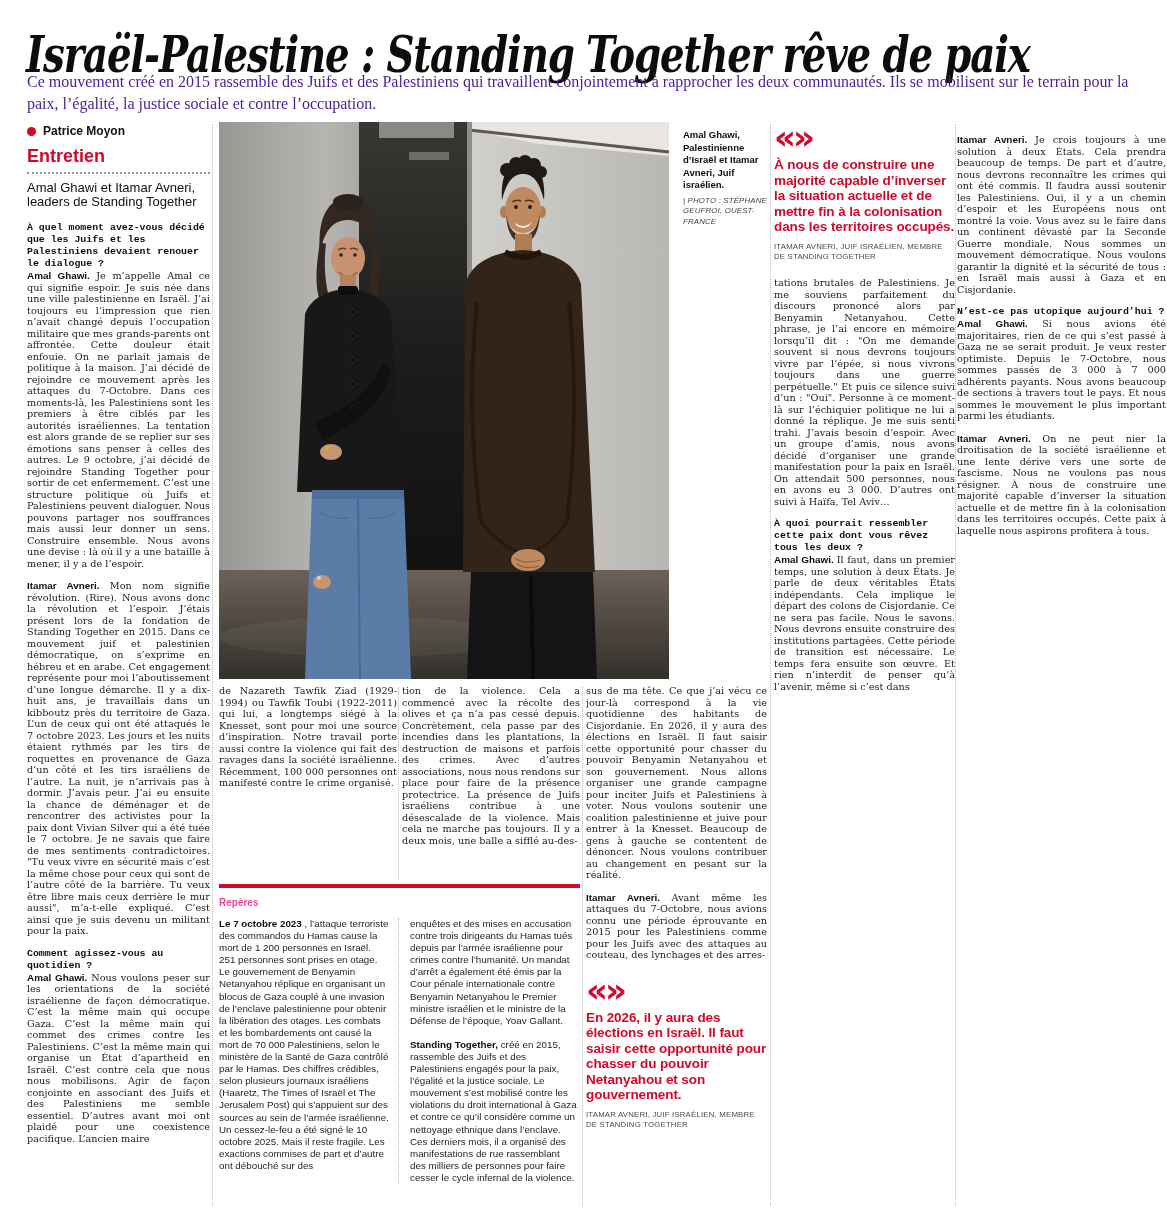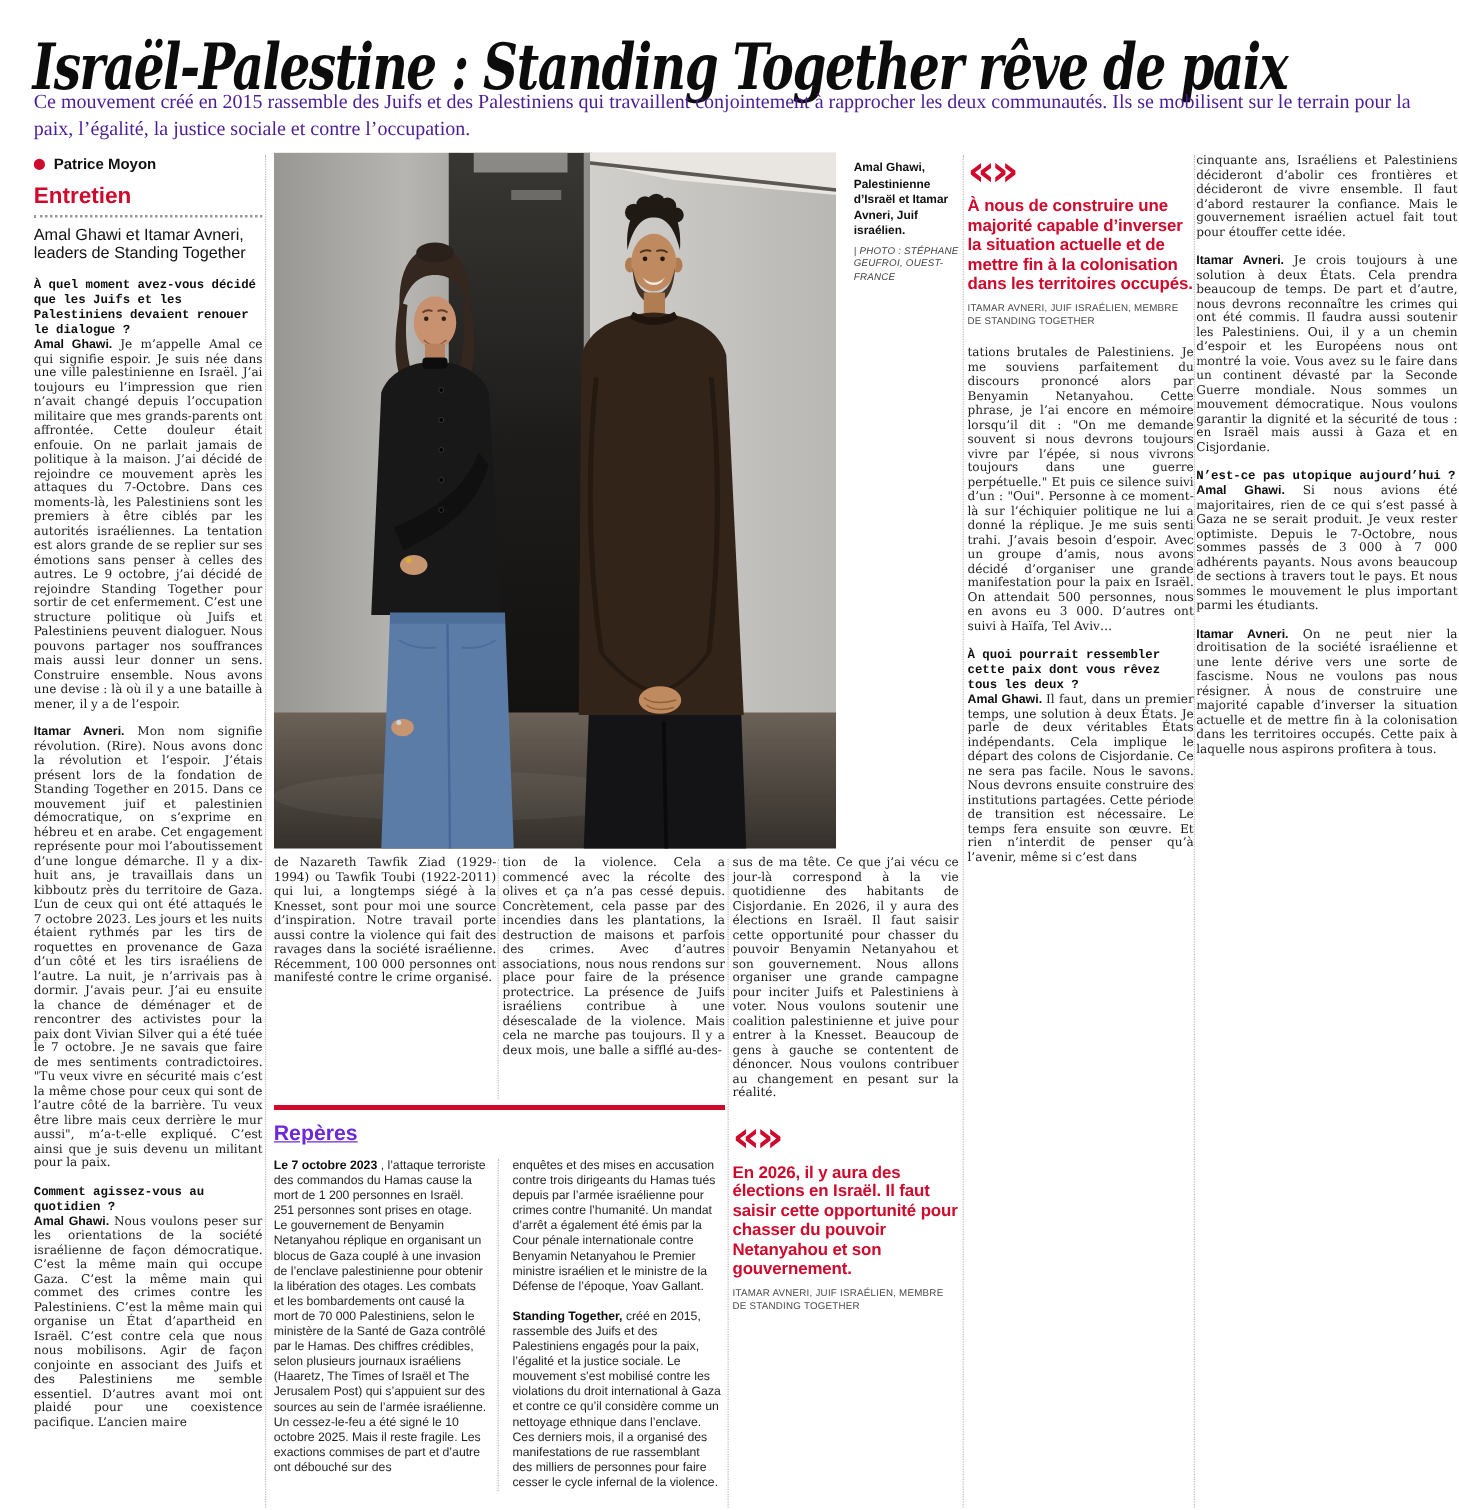--- a/index.html
+++ b/index.html
@@ -50,22 +50,22 @@
   .pq2{margin-top:16px;}
   
   .col2{left:219px;top:685px;width:178px;height:174px;}
   .col3{left:402px;top:685px;width:178px;height:178px;}
   .col4{left:586px;top:685px;width:181px;height:521px;}
   .col5{left:774px;top:277px;width:181px;height:440px;}
   .col6{left:957px;top:123px;width:209px;height:1080px;}
   
   .reperes{position:absolute;left:219px;top:884px;width:361px;height:324px;overflow:hidden;background:#fff;}
   .rep-bar{height:4px;background:var(--red);}
-  .rep-title{font-family:"Liberation Sans",sans-serif;font-weight:700;font-size:17px;
-             margin:9px 0 10px 0;color:#6d28d9;text-decoration:underline;}
+  .rep-title{font-family:"Liberation Sans",sans-serif;font-weight:700;font-size:10px;
+             margin:9px 0 10px 0;color:#ec4899;}
   .rep-cols{display:flex;}
   .rep-colA{width:170px;padding-right:9px;border-right:1px dotted #b8b8b8;}
   .rep-colB{width:168px;padding-left:11px;}
   .rep-col{font-family:"Liberation Sans",sans-serif;font-size:9.8px;line-height:12.1px;color:#1f1f1f;}
   .rep-col .blk{text-align:left;}
   .rep-col .blk + .blk{margin-top:12px;}
   .rep-col .lead{font-size:9.8px;}
   
   .vrule{position:absolute;width:0;border-left:1px dotted #bdbdbd;}
 </style>
@@ -209,34 +209,34 @@
 
   <div class="col col2">
       <p class="blk p">de Nazareth Tawfik Ziad (1929-1994) ou Tawfik Toubi (1922-2011) qui lui, a longtemps siégé à la Knesset, sont pour moi une source d’inspiration. Notre travail porte aussi contre la violence qui fait des ravages dans la société israélienne. Récemment, 100 000 personnes ont manifesté contre le crime organisé.</p>
     </div>
   <div class="col col3">
       <p class="blk p">tion de la violence. Cela a commencé avec la récolte des olives et ça n’a pas cessé depuis. Concrètement, cela passe par des incendies dans les plantations, la destruction de maisons et parfois des crimes. Avec d’autres associations, nous nous rendons sur place pour faire de la présence protectrice. La présence de Juifs israéliens contribue à une désescalade de la violence. Mais cela ne marche pas toujours. Il y a deux mois, une balle a sifflé au-des-</p>
     </div>
   <div class="col col4">
     <div>
         <p class="blk p">sus de ma tête. Ce que j’ai vécu ce jour-là correspond à la vie quotidienne des habitants de Cisjordanie. En 2026, il y aura des élections en Israël. Il faut saisir cette opportunité pour chasser du pouvoir Benyamin Netanyahou et son gouvernement. Nous allons organiser une grande campagne pour inciter Juifs et Palestiniens à voter. Nous voulons soutenir une coalition palestinienne et juive pour entrer à la Knesset. Beaucoup de gens à gauche se contentent de dénoncer. Nous voulons contribuer au changement en pesant sur la réalité.</p>
+        <p class="blk a"><span class="lead">Itamar Avneri. </span>Avant même les attaques du 7-Octobre, nous avions connu une période éprouvante en 2015 pour les Palestiniens comme pour les Juifs avec des attaques au couteau, des lynchages et des arres-</p>
       </div>
     <aside class="pq pq2">
       <div class="pq-icon">«»</div>
       <div class="pq-text">En 2026, il y aura des élections en Israël. Il faut saisir cette opportunité pour chasser du pouvoir Netanyahou et son gouvernement.</div>
       <div class="pq-attr">ITAMAR AVNERI, JUIF ISRAÉLIEN, MEMBRE DE STANDING TOGETHER</div>
     </aside>
   </div>
   <div class="col col5">
       <p class="blk p">tations brutales de Palestiniens. Je me souviens parfaitement du discours prononcé alors par Benyamin Netanyahou. Cette phrase, je l’ai encore en mémoire lorsqu’il dit : "On me demande souvent si nous devrons toujours vivre par l’épée, si nous vivrons toujours dans une guerre perpétuelle." Et puis ce silence suivi d’un : "Oui". Personne à ce moment-là sur l’échiquier politique ne lui a donné la réplique. Je me suis senti trahi. J’avais besoin d’espoir. Avec un groupe d’amis, nous avons décidé d’organiser une grande manifestation pour la paix en Israël. On attendait 500 personnes, nous en avons eu 3 000. D’autres ont suivi à Haïfa, Tel Aviv…</p>
       <p class="blk q">À quoi pourrait ressembler cette paix dont vous rêvez tous les deux ?</p>
       <p class="blk a"><span class="lead">Amal Ghawi. </span>Il faut, dans un premier temps, une solution à deux États. Je parle de deux véritables États indépendants. Cela implique le départ des colons de Cisjordanie. Ce ne sera pas facile. Nous le savons. Nous devrons ensuite construire des institutions partagées. Cette période de transition est nécessaire. Le temps fera ensuite son œuvre. Et rien n’interdit de penser qu’à l’avenir, même si c’est dans</p>
     </div>
   <div class="col col6">
-      <p class="blk p">cinquante ans, Israéliens et Palestiniens décideront d’abolir ces frontières et décideront de vivre ensemble. Il faut d’abord restaurer la confiance. Mais le gouvernement israélien actuel fait tout pour étouffer cette idée.</p>
       <p class="blk a"><span class="lead">Itamar Avneri. </span>Je crois toujours à une solution à deux États. Cela prendra beaucoup de temps. De part et d’autre, nous devrons reconnaître les crimes qui ont été commis. Il faudra aussi soutenir les Palestiniens. Oui, il y a un chemin d’espoir et les Européens nous ont montré la voie. Vous avez su le faire dans un continent dévasté par la Seconde Guerre mondiale. Nous sommes un mouvement démocratique. Nous voulons garantir la dignité et la sécurité de tous : en Israël mais aussi à Gaza et en Cisjordanie.</p>
       <p class="blk q">N’est-ce pas utopique aujourd’hui ?</p>
       <p class="blk a"><span class="lead">Amal Ghawi. </span>Si nous avions été majoritaires, rien de ce qui s’est passé à Gaza ne se serait produit. Je veux rester optimiste. Depuis le 7-Octobre, nous sommes passés de 3 000 à 7 000 adhérents payants. Nous avons beaucoup de sections à travers tout le pays. Et nous sommes le mouvement le plus important parmi les étudiants.</p>
       <p class="blk a"><span class="lead">Itamar Avneri. </span>On ne peut nier la droitisation de la société israélienne et une lente dérive vers une sorte de fascisme. Nous ne voulons pas nous résigner. À nous de construire une majorité capable d’inverser la situation actuelle et de mettre fin à la colonisation dans les territoires occupés. Cette paix à laquelle nous aspirons profitera à tous.</p>
     </div>
 
   <section class="reperes">
     <div class="rep-bar"></div>
     <h3 class="rep-title">Repères</h3>
     <div class="rep-cols">

